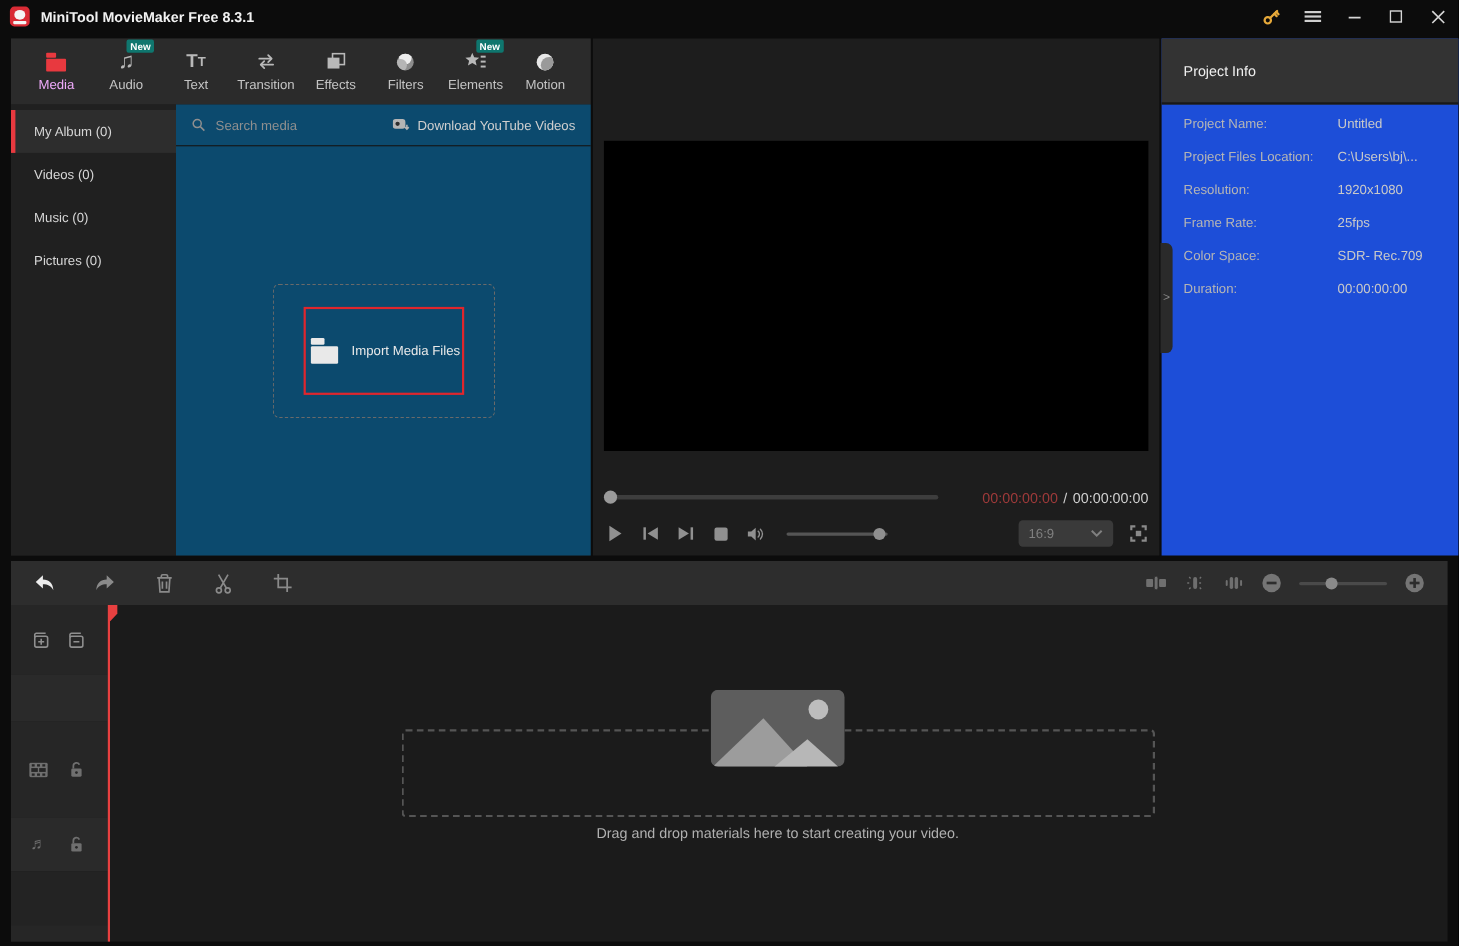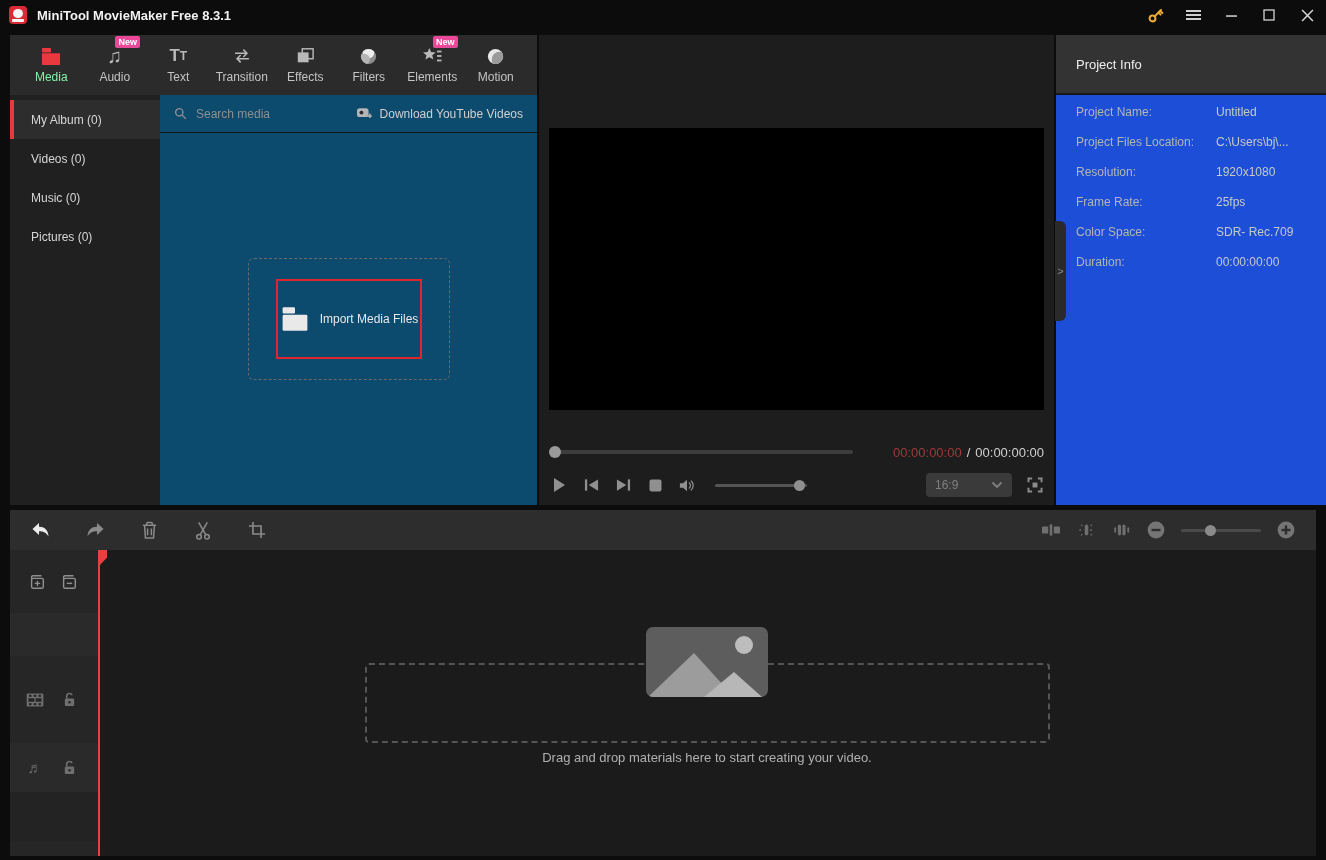--- a/index.html
+++ b/index.html
@@ -20,22 +20,22 @@
   
   .panel-left{position:absolute;left:10px;top:35px;width:527px;height:470px;background:#1b1b1b;}
   .panel-player{position:absolute;left:539px;top:35px;width:515px;height:470px;background:#1d1d1d;}
   .panel-project{position:absolute;left:1056px;top:35px;width:279px;height:470px;background:#1d4ed8;}
 
   
   .tabbar{position:absolute;left:0;top:0;width:100%;height:60px;background:#2b2b2b;display:flex;align-items:center;padding:0 14px;box-sizing:border-box;gap:9px;}
   .tab{position:relative;width:57px;height:52px;display:flex;flex-direction:column;align-items:center;justify-content:center;gap:4px;color:#c4c4c4;cursor:pointer;}
   .tab .tab-icon{height:20px;display:flex;align-items:center;justify-content:center;color:#b9b9b9;}
   .tab .tab-label{font-size:12px;white-space:nowrap;}
-  .tab.active .tab-label{color:#86efac;}
-  .badge{position:absolute;top:-3px;right:2px;background:#ec4899;color:#fff;font-size:9px;font-weight:bold;padding:1px 3px;border-radius:2px;line-height:10px;}
+  .tab.active .tab-label{color:#f0abfc;}
+  .badge{position:absolute;top:-3px;right:2px;background:#0f766e;color:#fff;font-size:9px;font-weight:bold;padding:1px 3px;border-radius:2px;line-height:10px;}
   .txt-icon{font-weight:bold;color:#c9c9c9;}
   .txt-icon .big{font-size:17px;}
   .txt-icon .small{font-size:12px;}
   .note-glyph{font-size:20px;color:#c2c2c2;line-height:20px;}
 
   
   .left-body{position:absolute;left:0;top:60px;width:100%;height:410px;display:flex;}
   .sidebar{width:150px;background:#202020;padding-top:5px;box-sizing:border-box;}
   .side-item{height:39px;display:flex;align-items:center;padding-left:17px;font-size:12px;color:#d6d6d6;border-left:4px solid transparent;cursor:pointer;}
   .side-item.selected{background:#2d2d2d;border-left-color:#e8393f;}

